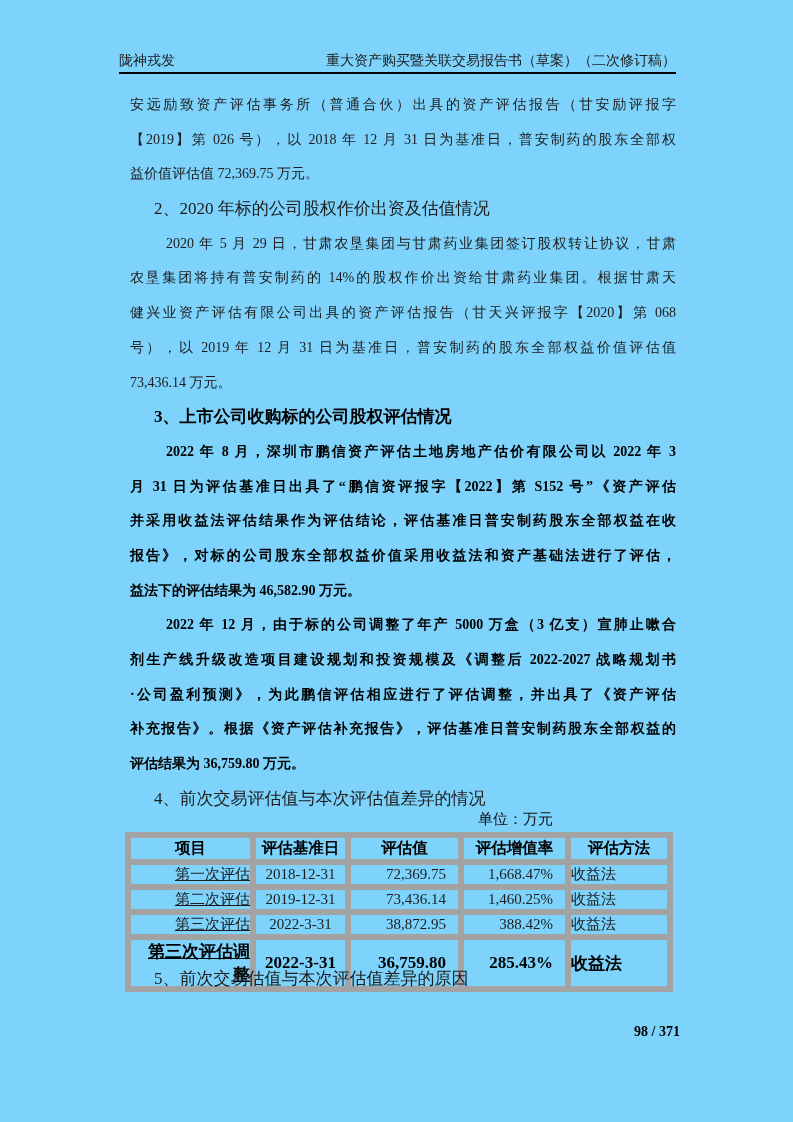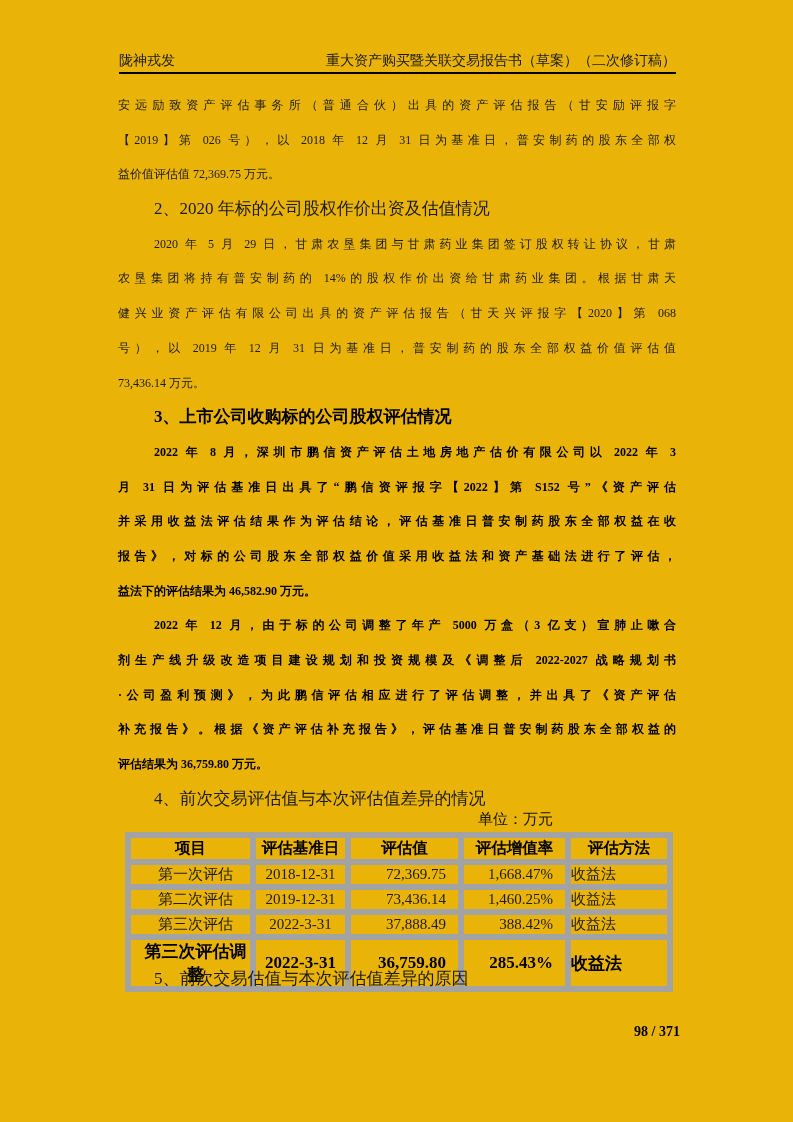--- a/index.html
+++ b/index.html
@@ -2,36 +2,36 @@
 <html><head>
 <meta charset="utf-8">
 <style>
   * { margin:0; padding:0; box-sizing:border-box; }
   html,body { background:#ffffff; }
   body {
     width:793px; height:1122px; position:relative;
     font-family:"Liberation Serif","DejaVu Serif",serif;
     color:#1c1c1c;
   }
-  .page { position:absolute; inset:0; background:#eab308; }
+  .page { position:absolute; inset:0; background:#7dd3fc; }
 
   
   .doc-header {
     position:absolute; left:119px; top:50px; width:557px; height:24px;
     display:flex; justify-content:space-between; align-items:flex-end;
     border-bottom:2px solid #000;
     font-size:14px; line-height:22px; color:#1a1a1a;
   }
 
   
   .body-flow { position:absolute; left:118px; top:88px; width:558px; }
   .line {
-    height:34.7px; line-height:34.7px; font-size:12px;
+    height:34.7px; line-height:34.7px; font-size:14px;
     text-align:justify; text-align-last:justify;
-    white-space:nowrap; overflow:visible;
+    white-space:nowrap; overflow:visible;margin-left:12px;
   }
   .line.final { text-align-last:auto; white-space:normal; }
   .indent { text-indent:36px; }
   .heading { height:34.7px; line-height:34.7px; font-size:17px; padding-left:36px; }
   .bold { font-weight:700; color:#000; }
 
   
   .table-section { position:absolute; left:125px; top:806px; width:446px; }
   .unit-label {
     text-align:right; padding-right:18px; font-size:15px; height:26px;
@@ -43,21 +43,21 @@
     border-top:3px solid #000; border-bottom:3px solid #000;
     border-left:2px solid #000; border-right:2px solid #000;
   }
   table.assessment th, table.assessment td { border:6px solid #a3a3a3; overflow:hidden; }
   table.assessment th {
     height:27px; font-weight:700; text-align:center; color:#000;
     border-bottom:2px solid #000; font-size:15.5px;
   }
   table.assessment td { height:23px; }
   tr.row-bold td { font-weight:700; color:#000; height:25px; font-size:17px; }
-  .col-item   { text-align:center;  padding-left:10px; }
+  .col-item   { text-align:right;  padding-left:10px;text-decoration:underline; }
   .col-date   { text-align:center; }
   .col-value  { text-align:right; padding-right:12px; }
   .col-rate   { text-align:right; padding-right:12px; }
   .col-method { text-align:left; }
 
   .after-table-heading {
     position:absolute; left:118px; top:962px; width:558px;
     font-size:17px; line-height:34.7px; padding-left:36px;
   }
 
@@ -146,21 +146,21 @@
         <tr>
           <td class="col-item">第二次评估</td>
           <td class="col-date">2019-12-31</td>
           <td class="col-value">73,436.14</td>
           <td class="col-rate">1,460.25%</td>
           <td class="col-method">收益法</td>
         </tr>
         <tr>
           <td class="col-item">第三次评估</td>
           <td class="col-date">2022-3-31</td>
-          <td class="col-value">37,888.49</td>
+          <td class="col-value">38,872.95</td>
           <td class="col-rate">388.42%</td>
           <td class="col-method">收益法</td>
         </tr>
         <tr class="row-bold">
           <td class="col-item">第三次评估调整</td>
           <td class="col-date">2022-3-31</td>
           <td class="col-value">36,759.80</td>
           <td class="col-rate">285.43%</td>
           <td class="col-method">收益法</td>
         </tr>

